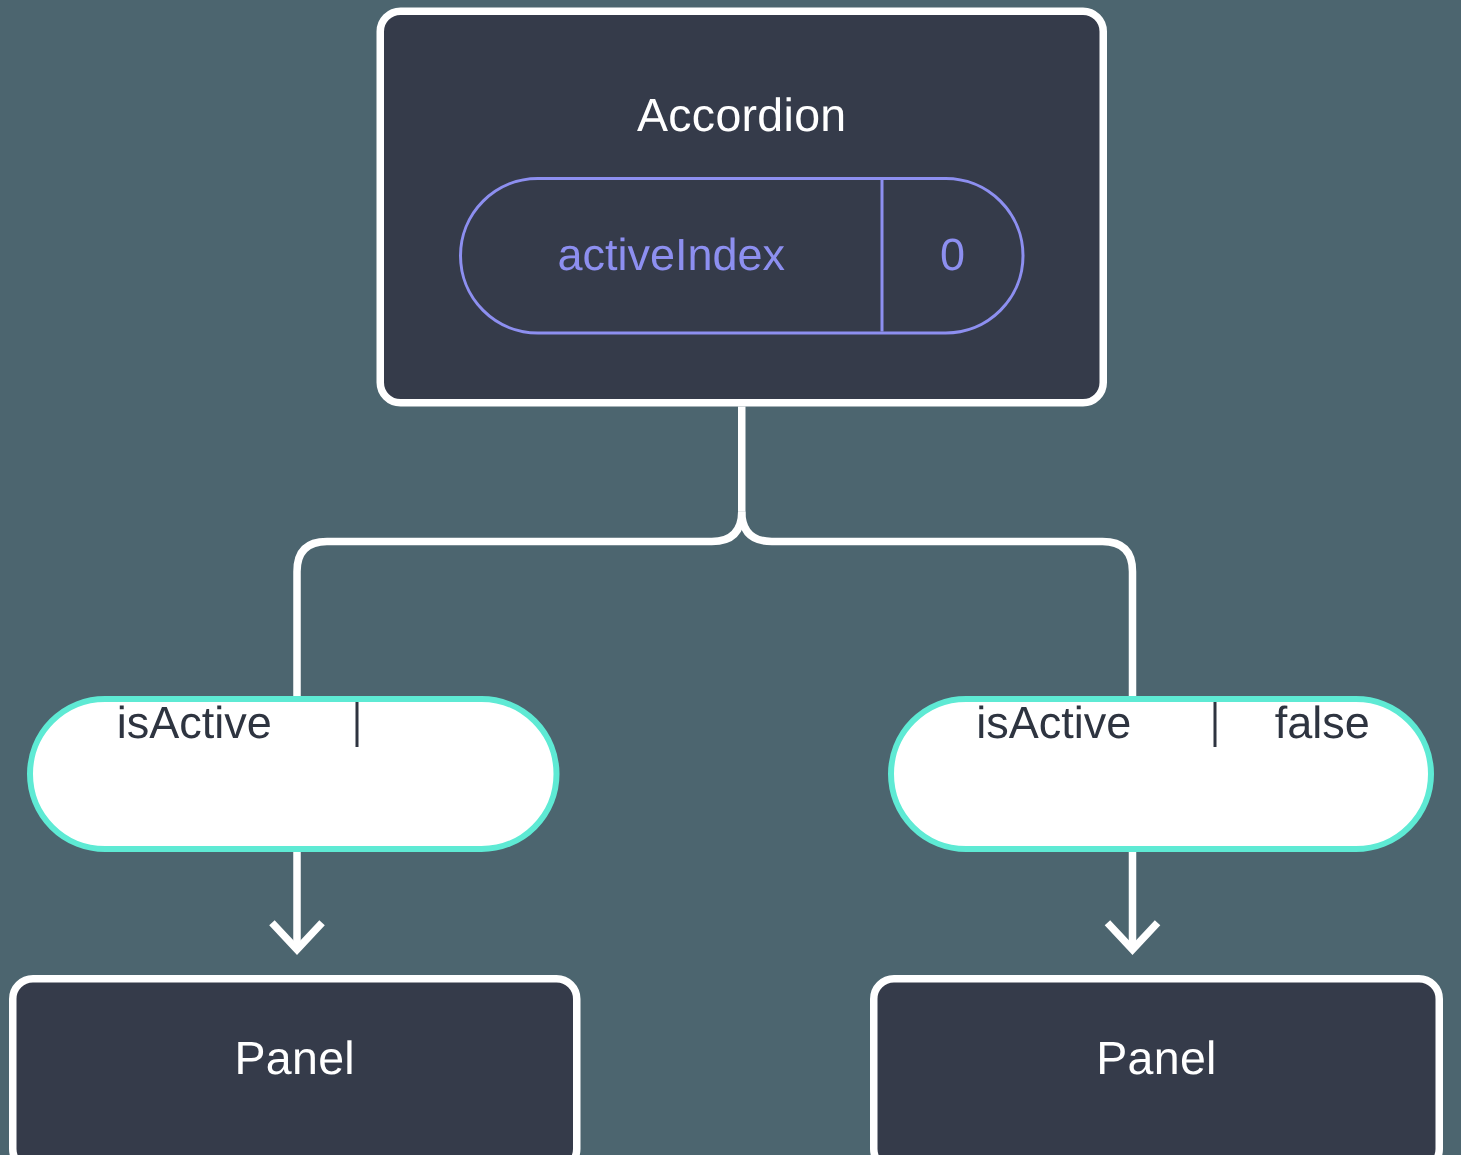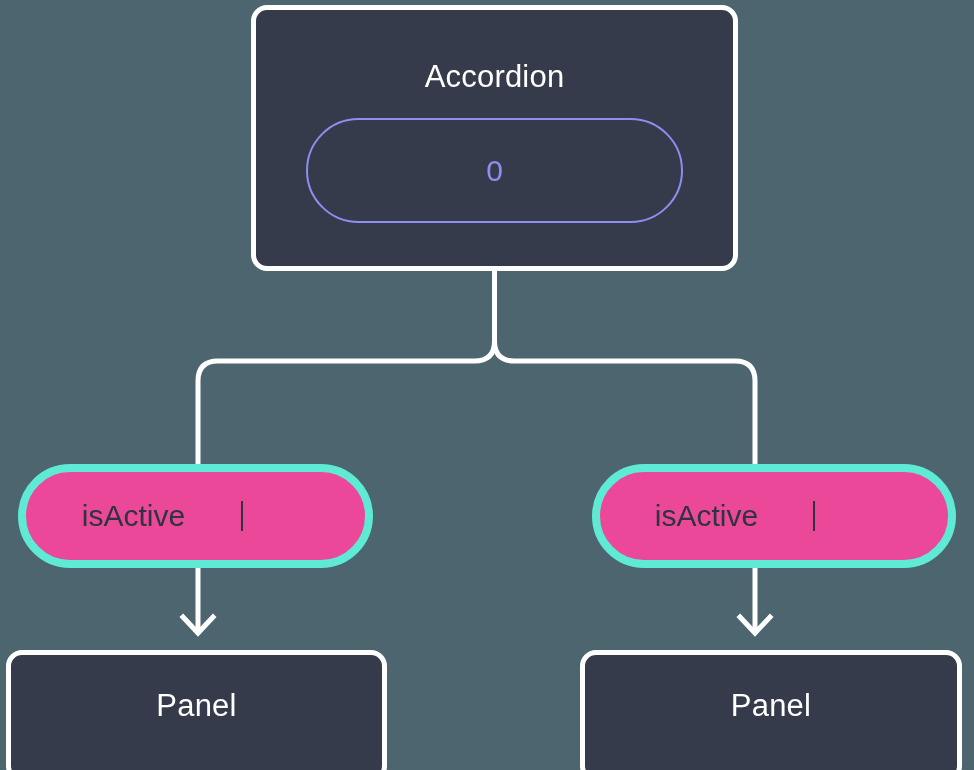--- a/index.html
+++ b/index.html
@@ -97,25 +97,25 @@
     border-right: 2px solid #8d8ff0;
   }
   .pill-outline .pill-val {
     flex: 1 1 auto;
   }
 
   
   .pill-filled {
     position: absolute;
     box-sizing: border-box;
-    background: #ec4899;
-    border: 8px solid #5eead4;
+    background: #ffffff;
+    border: 4px solid #5eead4;
     border-radius: 52px;
     display: flex;
-    align-items: center;
+    align-items: flex-start;
     z-index: 2;
   }
   .pill-filled .pill-key,
   .pill-filled .pill-val {
     display: flex;
     align-items: center;
     justify-content: center;
     color: #2e3440;
     font-size: 30px;
     font-weight: 400;
@@ -195,32 +195,34 @@
       <path d="M 755 568 L 755 632" fill="none" stroke="#ffffff" stroke-width="5" stroke-linecap="butt"></path>
       <path d="M 740 617 L 755 633 L 770 617" fill="none" stroke="#ffffff" stroke-width="5" stroke-linecap="square" stroke-linejoin="miter"></path>
     </g>
   </svg>
 
   <div id="accordion-node" class="node-box">
     <div class="node-title">Accordion</div>
   </div>
 
   <div class="pill-outline">
+    <div class="pill-key">activeIndex</div>
     <div class="pill-val">0</div>
   </div>
 
   <div id="pill-active-true" class="pill-filled">
     <div class="pill-key">isActive</div>
   </div>
 
   <div id="panel-node-left" class="node-box">
     <div class="node-title">Panel</div>
   </div>
 
   <div id="pill-active-false" class="pill-filled">
     <div class="pill-key">isActive</div>
+    <div class="pill-val">false</div>
   </div>
 
   <div id="panel-node-right" class="node-box">
     <div class="node-title">Panel</div>
   </div>
 
 </div>
 
 </body></html>

